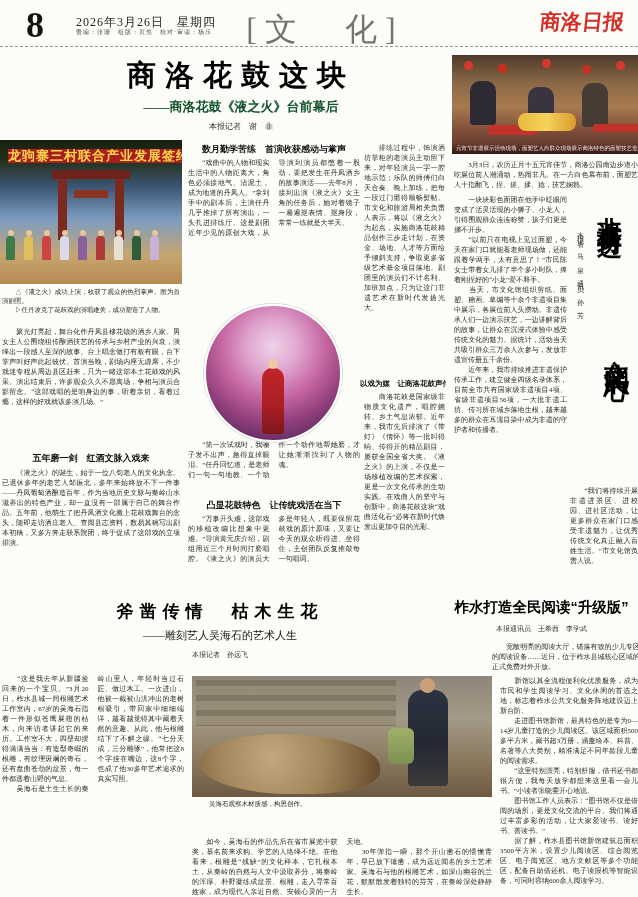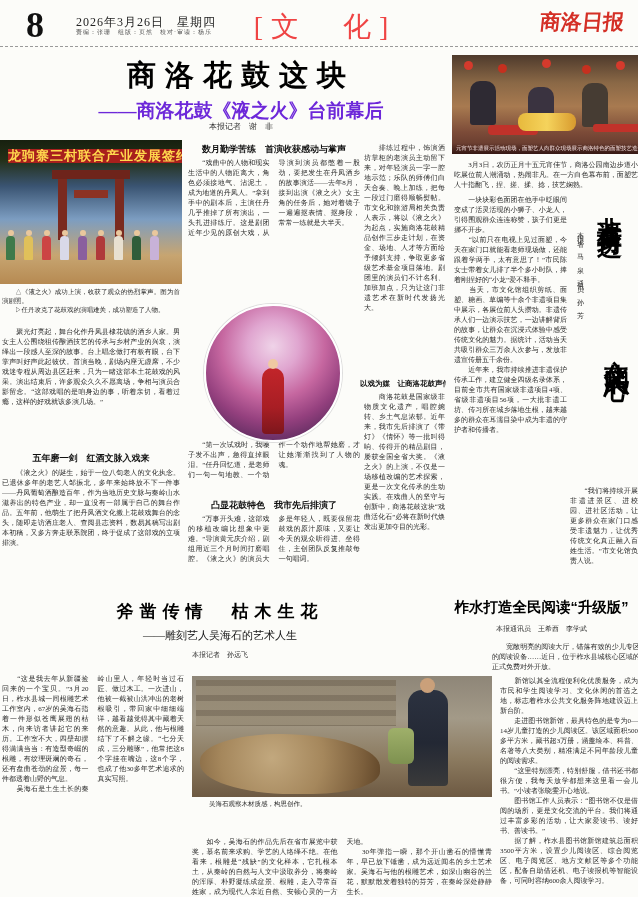--- a/index.html
+++ b/index.html
@@ -17,25 +17,25 @@
   .cols2{column-count:2;column-gap:9px;}
   .subhead{
     font-family:"Liberation Sans", sans-serif;font-weight:bold;
     font-size:9px;text-align:center;color:#111;overflow:hidden;white-space:nowrap;
   }
   
   .header-rule{left:0;top:46px;width:638px;border-bottom:1px dashed #9a9a9a;}
   .page-num{left:26px;top:4px;font-size:36px;font-weight:bold;font-family:"Liberation Serif",serif;color:#111;}
   .hdr-date{left:76px;top:14px;font-size:12px;color:#222;letter-spacing:1px;}
   .hdr-credits{left:76px;top:28px;font-size:6px;color:#555;letter-spacing:1px;}
-  .section-title{left:240px;top:8px;width:170px;text-align:center;font-size:28px;letter-spacing:8px;color:#ef4444;font-family:"Liberation Serif",serif;}
+  .section-title{left:240px;top:8px;width:170px;text-align:center;font-size:32px;letter-spacing:8px;color:#737373;font-family:"Liberation Serif",serif;}
   .masthead{left:532px;top:8px;width:100px;text-align:center;font-size:21px;font-weight:bold;color:#d42f26;transform:skewX(-6deg);font-family:"Liberation Serif",serif;}
   
   .main-headline{left:40px;top:56px;width:402px;text-align:center;font-family:"Liberation Sans",sans-serif;font-weight:bold;font-size:29px;letter-spacing:9px;color:#000;white-space:nowrap;}
-  .main-subtitle{left:40px;top:98px;width:402px;text-align:center;font-weight:bold;font-size:19px;color:#6d28d9;}
+  .main-subtitle{left:40px;top:98px;width:402px;text-align:center;font-weight:bold;font-size:13px;color:#14532d;}
   .main-byline{left:40px;top:121px;width:402px;text-align:center;font-size:8px;color:#333;}
   
   .stage-photo{left:0;top:140px;width:182px;height:144px;overflow:hidden;
     background:linear-gradient(180deg,#17200f 0%,#243018 14%,#3a5472 32%,#7c9dc1 55%,#c7a571 80%,#b68a52 100%);}
   .stage-banner{position:absolute;left:8px;top:9px;width:180px;height:14px;background:#a81f1d;
     color:#ffd84d;font-size:13px;line-height:14px;text-align:center;font-weight:bold;letter-spacing:1px;white-space:nowrap;overflow:hidden;}
   .stage-gate{position:absolute;left:52px;top:30px;width:78px;height:70px;
     background:
       linear-gradient(#6e241b,#6e241b) 0 0/78px 9px no-repeat,
       linear-gradient(#7a2a1f,#7a2a1f) 6px 9px/9px 61px no-repeat,
@@ -141,21 +141,21 @@
 <div class="abs txt main-left-2">　　《液之火》的诞生，始于一位八旬老人的文化执念。已退休多年的老艺人邹振北，多年来始终放不下一件事——丹凤葡萄酒酿造百年，作为当地历史文脉与秦岭山水滋养出的特色产业，却一直没有一部属于自己的舞台作品。五年前，他萌生了把丹凤酒文化搬上花鼓戏舞台的念头，随即走访酒庄老人、查阅县志资料，数易其稿写出剧本初稿，又多方奔走联系院团，终于促成了这部戏的立项排演。</div>
 
 <div class="abs subhead main-subhead-1">数月勤学苦练　首演收获感动与掌声</div>
 <div class="abs txt cols2 main-text-a">　　“戏曲中的人物和现实生活中的人物距离大，角色必须接地气、沾泥土，成为地道的丹凤人。”拿到手中的剧本后，主演任丹几乎推掉了所有演出，一头扎进排练厅。这是剧团近年少见的原创大戏，从导演到演员都憋着一股劲，要把发生在丹凤酒乡的故事演活——去年8月，接到出演《液之火》女主角的任务后，她对着镜子一遍遍抠表情、抠身段，常常一练就是大半天。</div>
 
 <div class="abs circle-photo">
   <div class="circle-figure"></div>
 </div>
 
 <div class="abs txt cols2 main-text-a2">　　“第一次试戏时，我嗓子发不出声，急得直掉眼泪。”任丹回忆道，是老师们一句一句地教、一个动作一个动作地帮她磨，才让她渐渐找到了人物的魂。</div>
-<div class="abs subhead main-subhead-2">凸显花鼓特色　我市先后排演了</div>
+<div class="abs subhead main-subhead-2">凸显花鼓特色　让传统戏活在当下</div>
 <div class="abs txt cols2 main-text-b">　　“万事开头难，这部戏的移植改编比想象中更难。”导演黄元庆介绍，剧组用近三个月时间打磨唱腔。《液之火》的演员大多是年轻人，既要保留花鼓戏的原汁原味，又要让今天的观众听得进、坐得住，主创团队反复推敲每一句唱词。</div>
 
 <div class="abs txt main-col-c1">　　排练过程中，饰演酒坊掌柜的老演员主动留下来，对年轻演员一字一腔地示范；乐队的师傅们白天合奏、晚上加练，把每一段过门磨得顺畅熨帖。市文化和旅游局相关负责人表示，将以《液之火》为起点，实施商洛花鼓精品创作三步走计划，在资金、场地、人才等方面给予倾斜支持，争取更多省级艺术基金项目落地。剧团里的演员们不计名利、加班加点，只为让这门非遗艺术在新时代发扬光大。</div>
 <div class="abs subhead main-subhead-3">以戏为媒　让商洛花鼓声传四方</div>
 <div class="abs txt main-col-c2">　　商洛花鼓是国家级非物质文化遗产，唱腔婉转、乡土气息浓郁。近年来，我市先后排演了《带灯》《情怀》等一批叫得响、传得开的精品剧目，屡获全国全省大奖。《液之火》的上演，不仅是一场移植改编的艺术探索，更是一次文化传承的生动实践。在戏曲人的坚守与创新中，商洛花鼓这块“戏曲活化石”必将在新时代焕发出更加夺目的光彩。</div>
 
 <div class="abs fest-photo">
   <div class="fest-lanterns"></div>
   <div class="fest-people"></div>
   <div class="fest-sculpture"></div>

